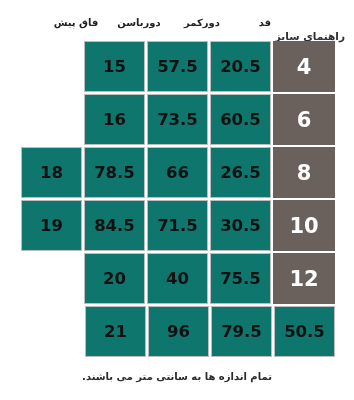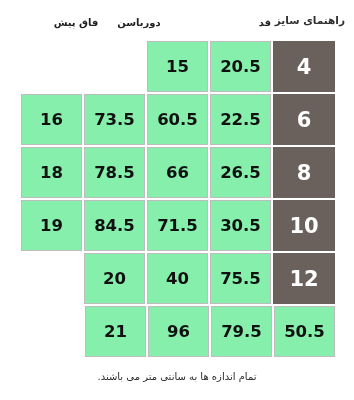--- a/index.html
+++ b/index.html
@@ -28,21 +28,21 @@
     width: 354px;
     height: 22px;
     display: flex;
     flex-direction: row;
     align-items: center;
     direction: rtl;
   }
   .guide-title {
     position: absolute;
     right: 9px;
-    top: 0;
+    top: 16px;
     font-size: 10.5px;
     font-weight: 700;
     color: #2f2f2f;
     letter-spacing: 0;
     white-space: nowrap;
     margin-left: 36px;
   }
   .col-head {
     position: absolute;
     top: 3px;
@@ -70,21 +70,21 @@
   .row {
     display: flex;
     flex-direction: row;
     gap: 2px;
     height: 51px;
   }
   .cell {
     flex: 0 0 61px;
     height: 51px;
     box-sizing: border-box;
-    background: #86efac;
+    background: #0f766e;
     border: 1px solid #bdbdbd;
     display: flex;
     align-items: center;
     justify-content: center;
     font-size: 16.5px;
     font-weight: 700;
     color: #111111;
     direction: ltr;
   }
   .cell.size {
@@ -97,49 +97,50 @@
   }
 
   
   .footer-note {
     position: absolute;
     bottom: 18px;
     right: 0;
     width: 354px;
     text-align: center;
     font-size: 10px;
-    font-weight: 400;
+    font-weight: 700;
     color: #2b2b2b;
     direction: rtl;
   }
 </style>
 </head>
 <body>
 
 <div class="sheet">
 
   <div class="header-row">
     <span class="guide-title">راهنمای سایز</span>
 
     <span class="col-head h-0">قد</span>
+    <span class="col-head h-1">دورکمر</span>
     <span class="col-head h-2">دورباسن</span>
     <span class="col-head h-3">فاق پیش</span>
   </div>
 
   <div class="grid">
 
     <div class="row">
       <div class="cell size">4</div>
       <div class="cell">20.5</div>
+      <div class="cell">57.5</div>
       <div class="cell">15</div>
     </div>
 
     <div class="row">
       <div class="cell size">6</div>
-      <div class="cell">22.5</div>
       <div class="cell">60.5</div>
       <div class="cell">73.5</div>
       <div class="cell">16</div>
     </div>
 
     <div class="row">
       <div class="cell size">8</div>
       <div class="cell">26.5</div>
       <div class="cell">66</div>
       <div class="cell">78.5</div>

